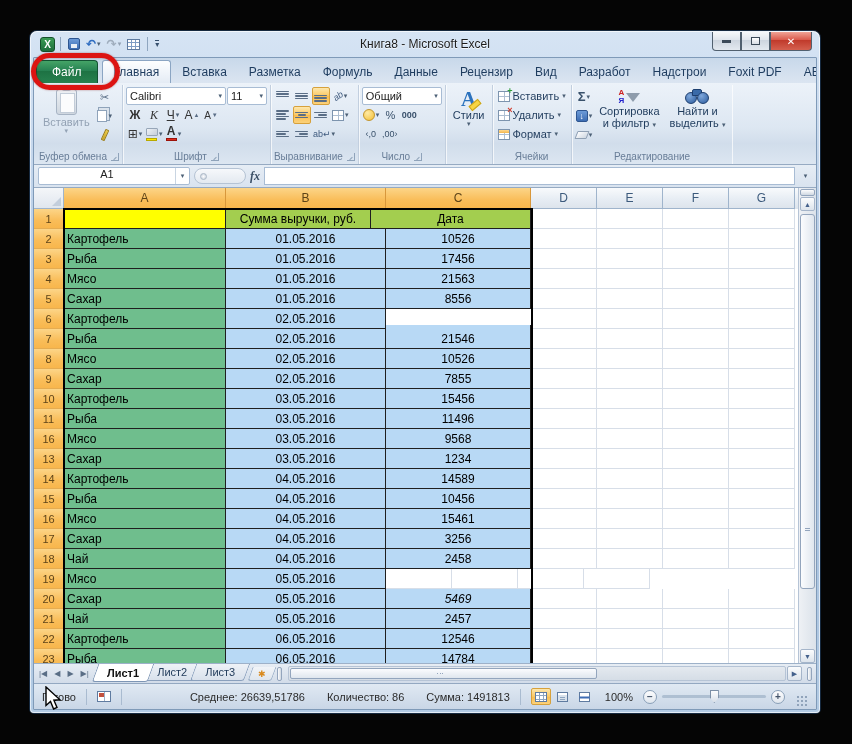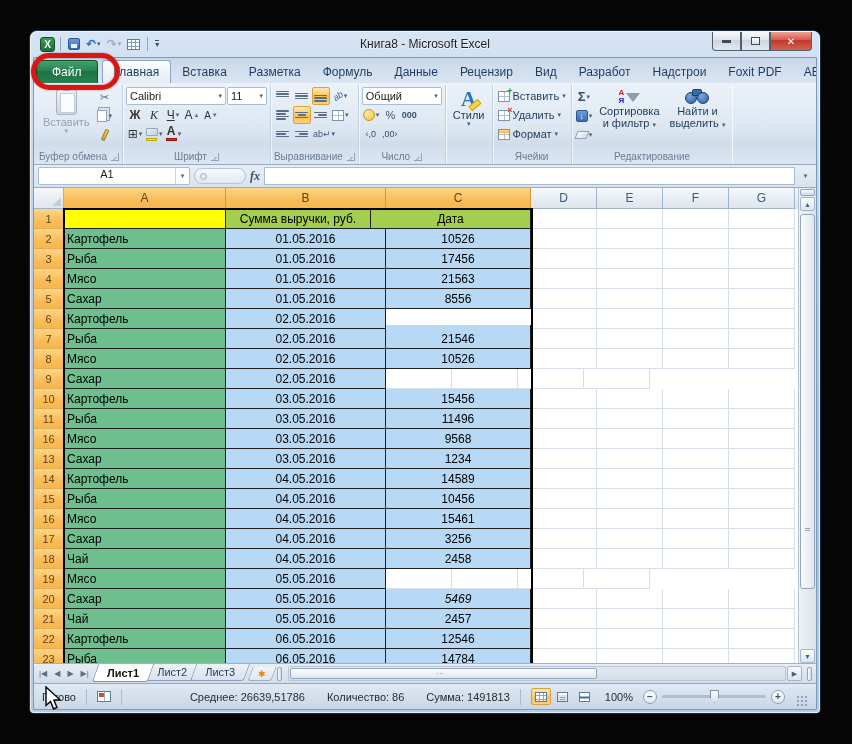--- a/index.html
+++ b/index.html
@@ -655,20 +655,21 @@
               <div class="cell c-blu ctr" style="width: 145px; flex: 0 0 145px;">10526</div>
               <div class="cell c-emp" style="width: 66px; flex: 0 0 66px;"></div>
               <div class="cell c-emp" style="width: 66px; flex: 0 0 66px;"></div>
               <div class="cell c-emp" style="width: 66px; flex: 0 0 66px;"></div>
               <div class="cell c-emp" style="width: 66px; flex: 0 0 66px;"></div>
             </div>
             <div class="grow">
               <div class="rowhead sel">9</div>
               <div class="cell c-grn" style="width: 162px; flex: 0 0 162px;">Сахар</div>
               <div class="cell c-blu ctr" style="width: 160px; flex: 0 0 160px;">02.05.2016</div>
+              <div class="cell c-blu ctr" style="width: 145px; flex: 0 0 145px;">7855</div>
               <div class="cell c-emp" style="width: 66px; flex: 0 0 66px;"></div>
               <div class="cell c-emp" style="width: 66px; flex: 0 0 66px;"></div>
               <div class="cell c-emp" style="width: 66px; flex: 0 0 66px;"></div>
               <div class="cell c-emp" style="width: 66px; flex: 0 0 66px;"></div>
             </div>
             <div class="grow">
               <div class="rowhead sel">10</div>
               <div class="cell c-grn" style="width: 162px; flex: 0 0 162px;">Картофель</div>
               <div class="cell c-blu ctr" style="width: 160px; flex: 0 0 160px;">03.05.2016</div>
               <div class="cell c-blu ctr" style="width: 145px; flex: 0 0 145px;">15456</div>

